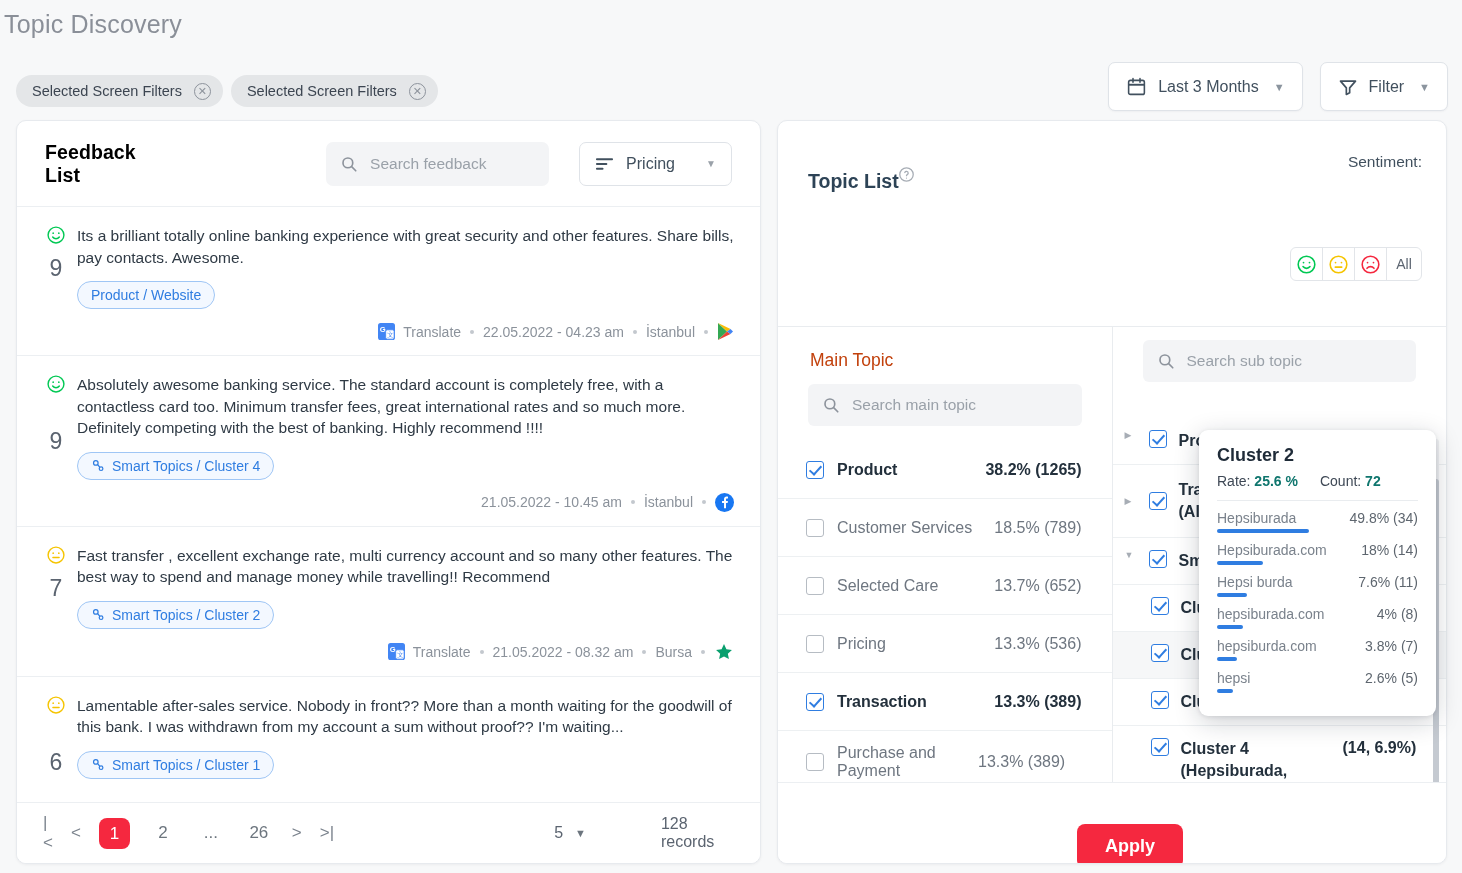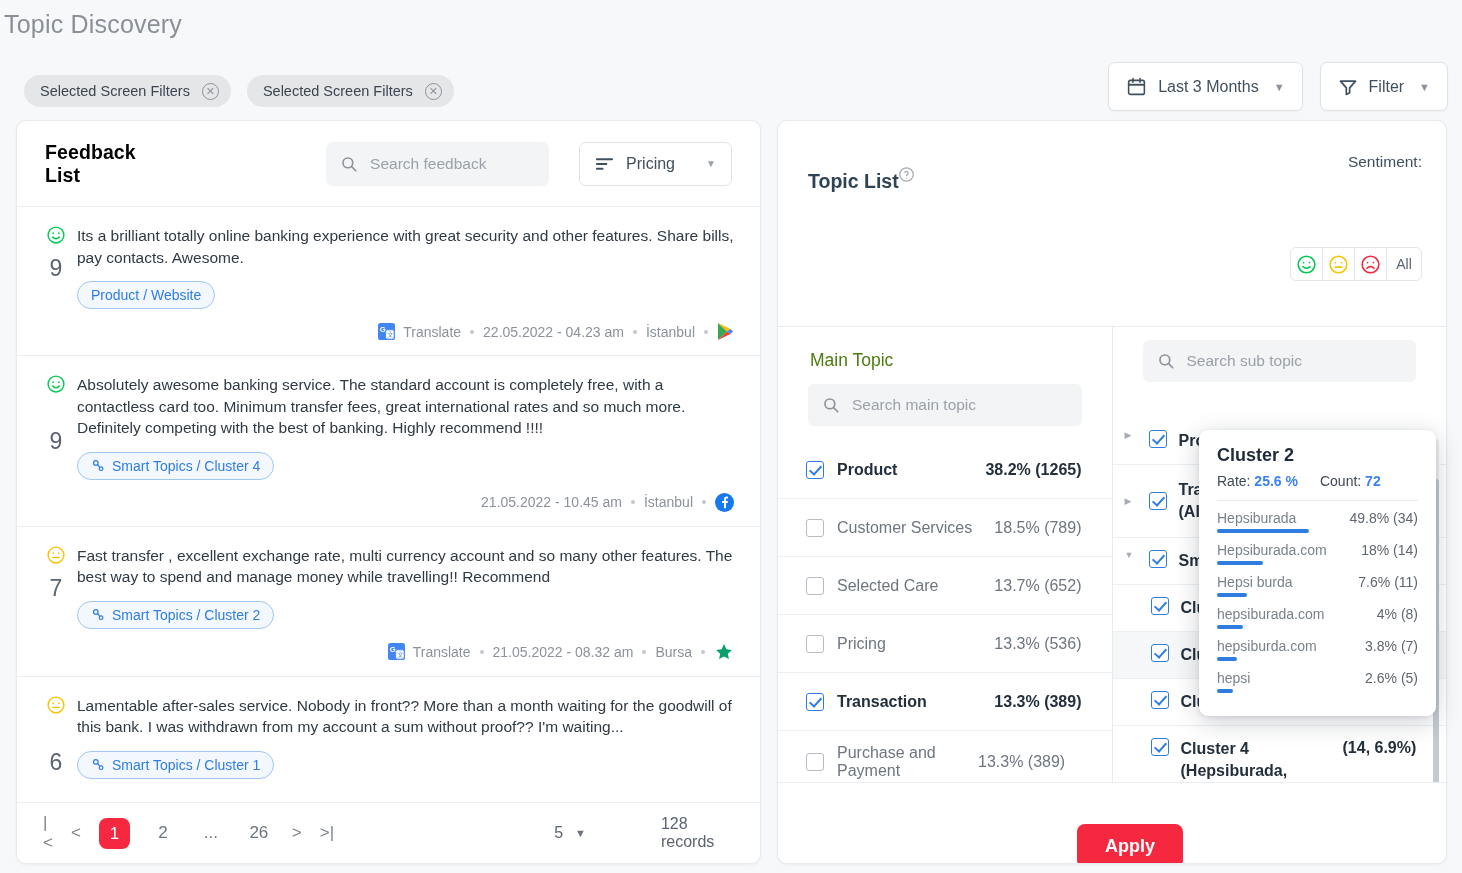--- a/index.html
+++ b/index.html
@@ -11,21 +11,21 @@
     -webkit-font-smoothing: antialiased;
   }
   .page { position: relative; width: 1462px; height: 873px; }
 
   
   .page-title {
     position: absolute; left: 4px; top: 10px;
     font-size: 25px; color: #8a8f98; font-weight: 400;
     letter-spacing: .2px;
   }
-  .chips { position: absolute; left: 24px; top: 75px; display: flex; gap: 16px; }
+  .chips { position: absolute; left: 16px; top: 75px; display: flex; gap: 8px; }
   .chip {
     display: flex; align-items: center; gap: 12px;
     background: #e4e6e8; border-radius: 17px;
     height: 32px; padding: 0 12px 0 16px;
     font-size: 14.5px; color: #3c4551;
   }
   .chip .x {
     width: 17px; height: 17px; border-radius: 50%;
     border: 1.3px solid #8d939c; color: #8d939c;
     font-size: 11px; line-height: 14px; text-align: center;
@@ -128,21 +128,21 @@
   .sent-btn {
     width: 32px; height: 32px; display: flex; align-items: center; justify-content: center;
     border-right: 1px solid #e2e5e9; cursor: pointer;
   }
   .sent-btn:last-child { border-right: 0; width: 34px; font-size: 14px; color: #5b6470; }
 
   .tp-cols { position: absolute; top: 205px; left: 0; right: 0; bottom: 81px; display: flex; }
   .tp-col { flex: 1 1 0; min-width: 0; position: relative; }
   .tp-col.left { border-right: 1px solid #e9ecef; border-top: 1px solid #e9ecef; }
   .tp-col.right { border-top: 1px solid #e9ecef; }
-  .col-label { font-size: 17.5px; color: #4d7c0f; padding: 23px 30px 0 32px; }
+  .col-label { font-size: 17.5px; color: #c2410c; padding: 23px 30px 0 32px; }
   .col-search {
     margin: 13px 30px 0 30px; height: 42px; border-radius: 6px; background: #f3f4f6;
     display: flex; align-items: center; gap: 12px; padding: 0 14px;
   }
   .col-search input {
     border: 0; background: transparent; outline: none; width: 100%;
     font-size: 15.5px; color: #41505e; font-family: "Liberation Sans", sans-serif;
   }
   .col-search input::placeholder { color: #9aa1a9; }
 
@@ -177,21 +177,21 @@
 
   
   .tooltip {
     position: absolute; left: 1199px; top: 430px; width: 237px;
     background: #fff; border-radius: 9px;
     box-shadow: 0 6px 26px rgba(16,24,40,.20), 0 1px 4px rgba(16,24,40,.10);
     padding: 15px 18px 14px 18px; z-index: 50;
   }
   .tt-title { font-size: 18px; font-weight: bold; color: #1f2b38; }
   .tt-sub { display: flex; gap: 22px; margin-top: 7px; font-size: 14px; color: #3e4855; }
-  .tt-sub b { color: #3b82f6; }
+  .tt-sub b { color: #0f766e; }
   .tt-hr { height: 1px; background: #e9ecef; margin: 11px 0 9px 0; }
   .tt-row { display: flex; justify-content: space-between; font-size: 14px; color: #7a828c; margin-top: 2px; }
   .tt-row .rv { color: #5e666f; }
   .tt-bar { height: 4px; background: #2f7de1; border-radius: 2px; margin: 3px 0 9px 0; }
 
   
   .apply-bar { position: absolute; left: 0; right: 0; bottom: 0; height: 81px; border-top: 1px solid #eceff2; background: #fff; z-index: 60; }
   .apply-btn {
     position: absolute; left: 299px; top: 16px;
     background: #f5283f; color: #fff; border: 0; border-radius: 8px;

